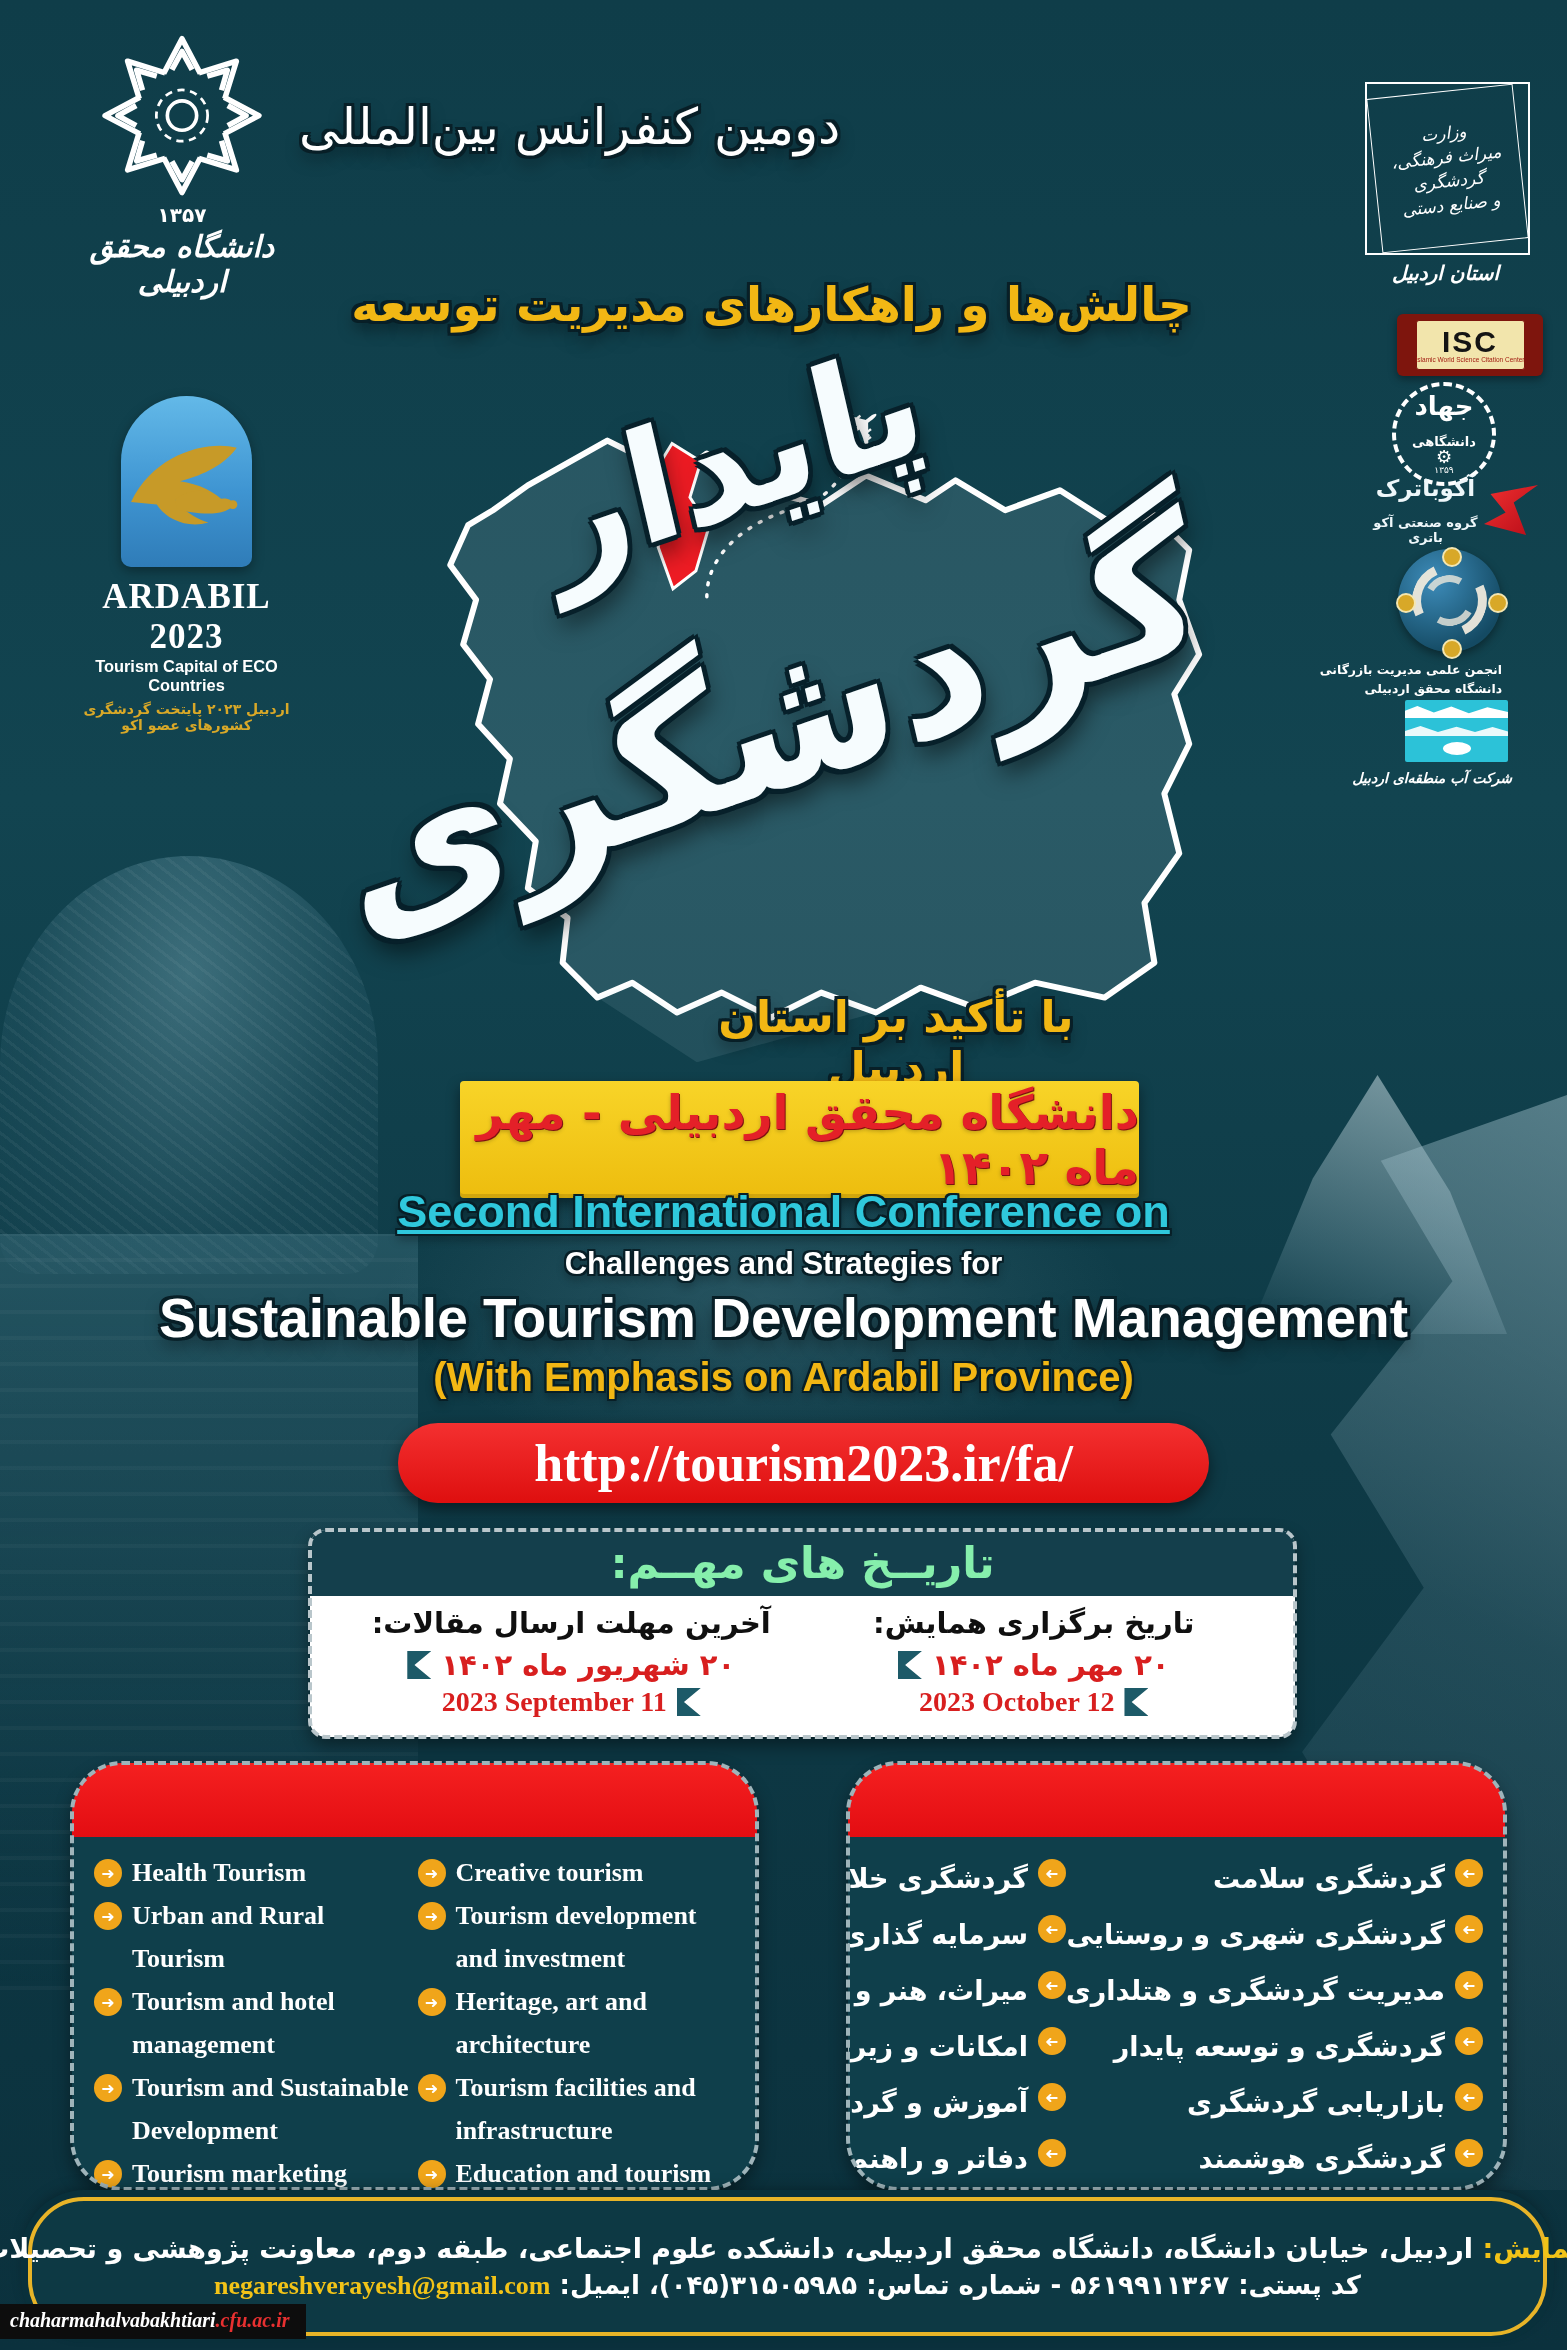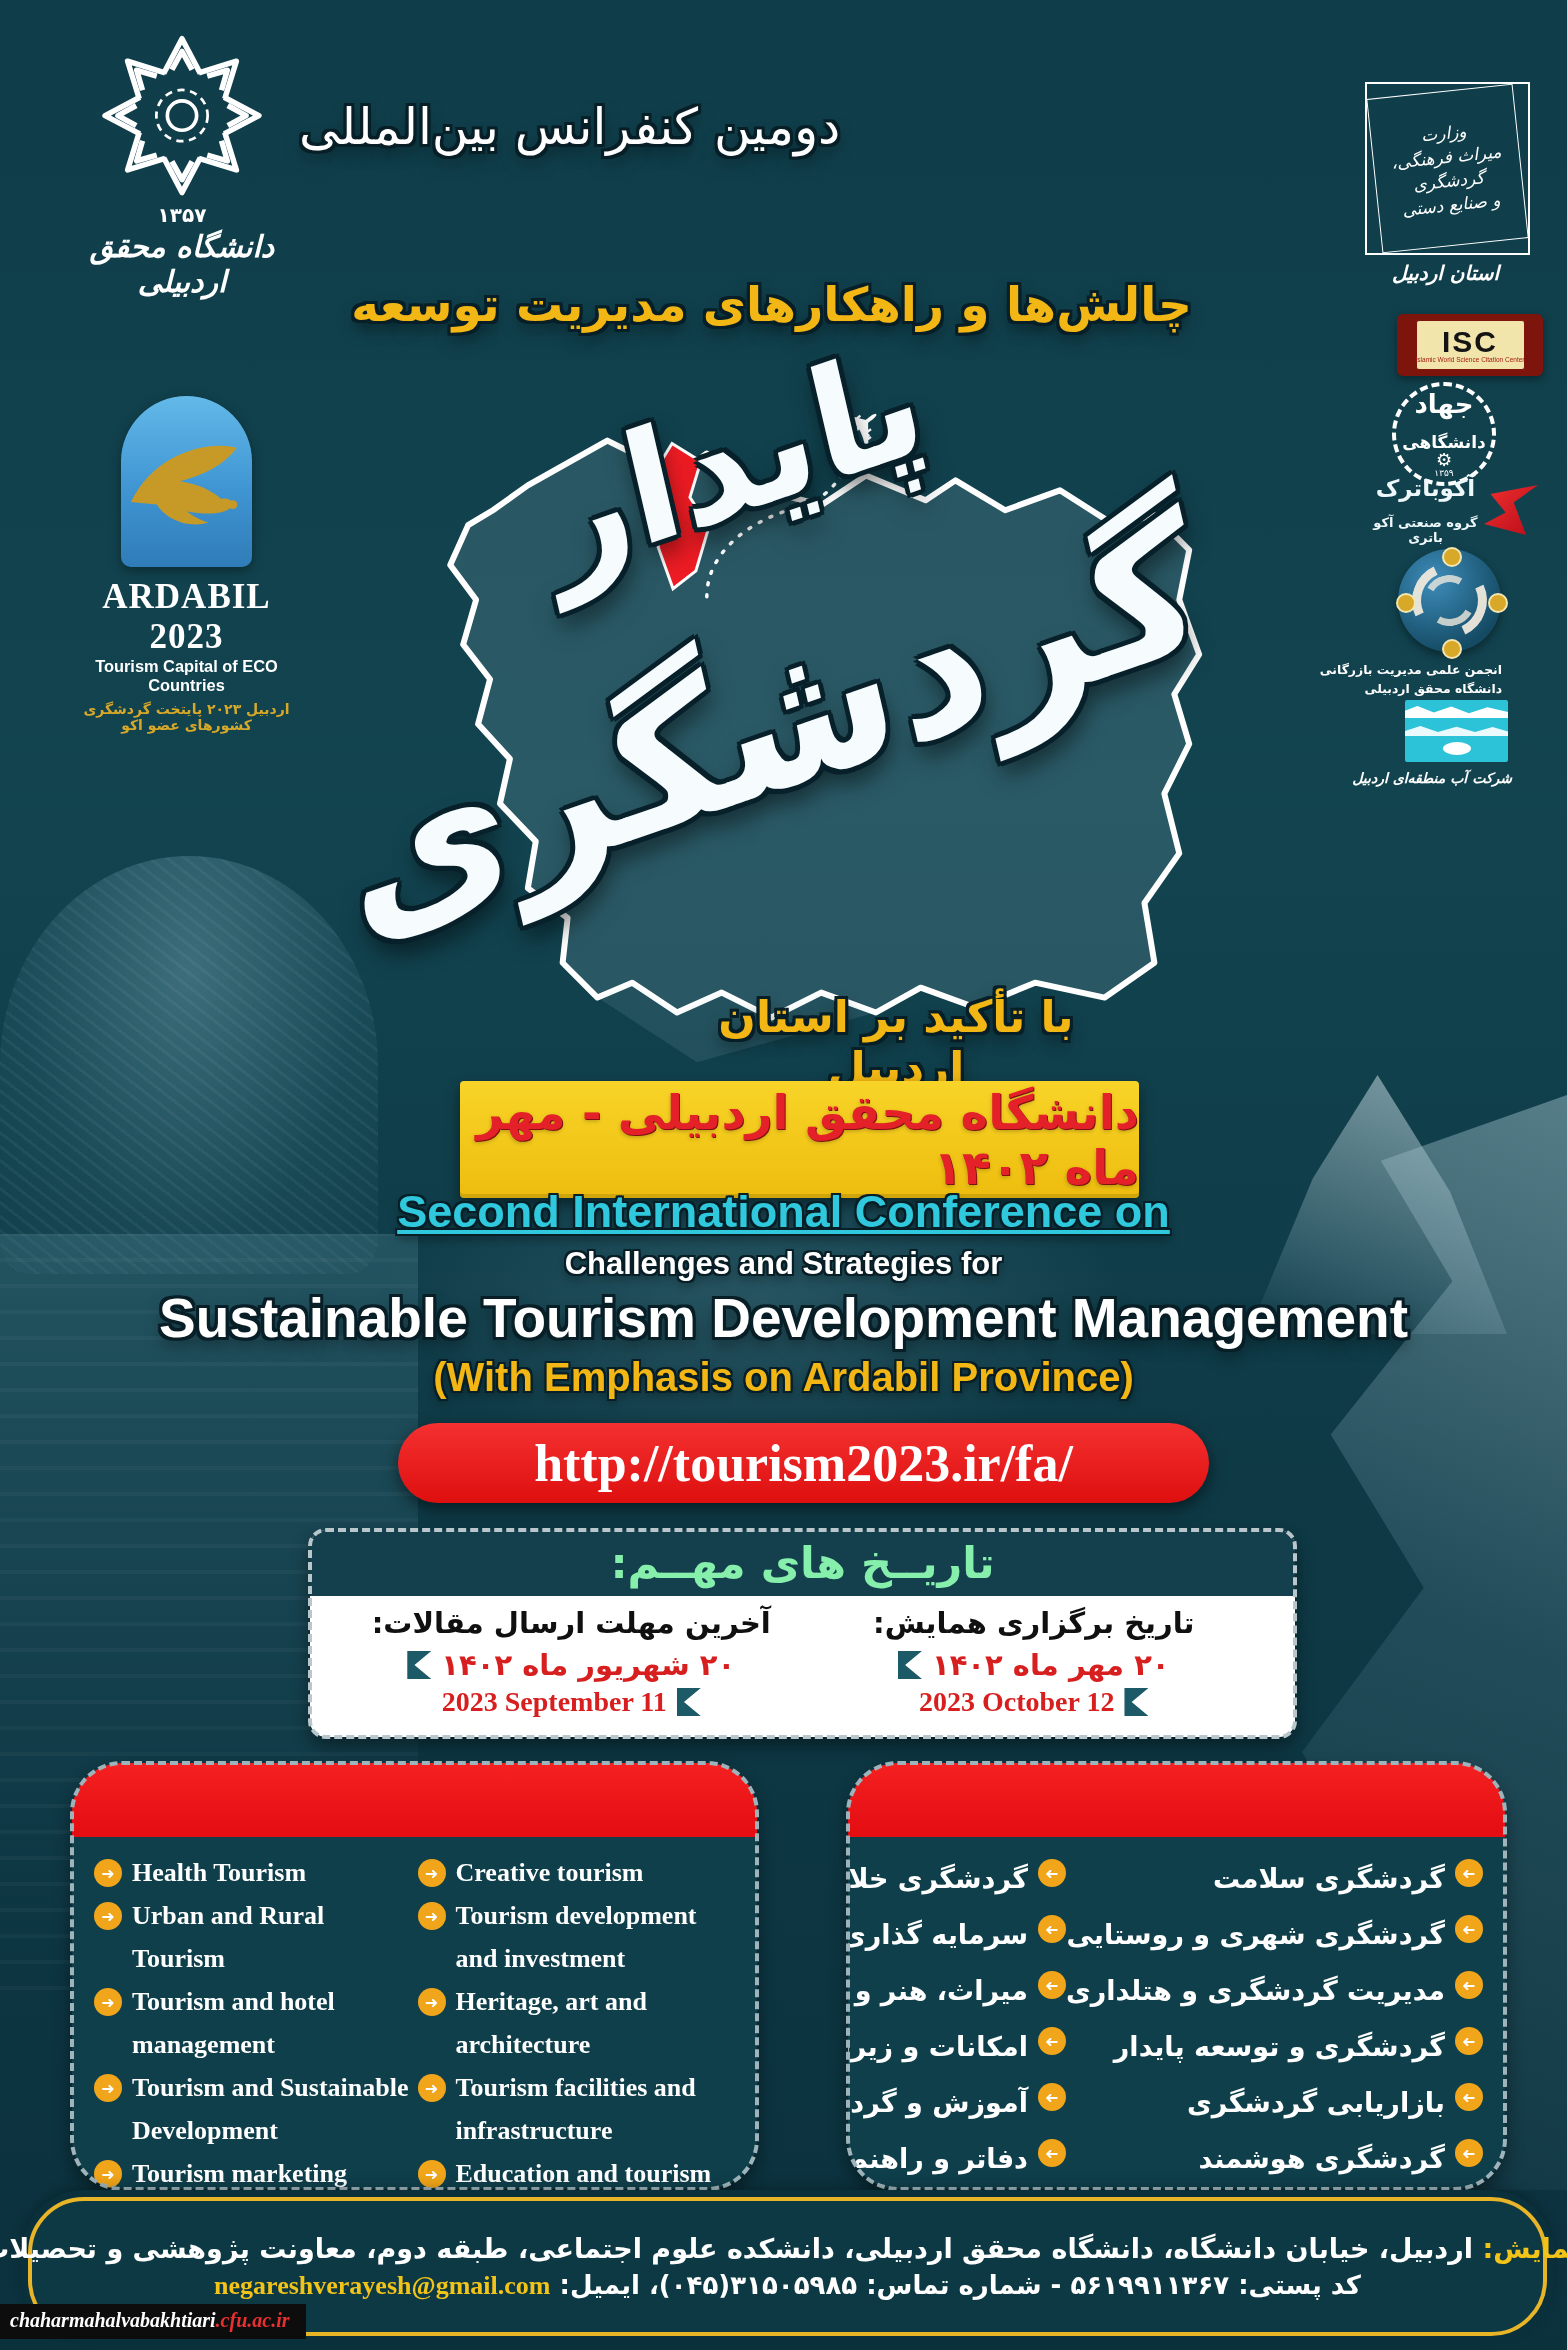--- a/index.html
+++ b/index.html
@@ -63,21 +63,21 @@
   .isc-badge{position:absolute;left:1397px;top:314px;width:146px;height:62px;background:#7e150d;
     border-radius:6px;display:flex;align-items:center;justify-content:center;box-shadow:0 3px 8px rgba(0,0,0,.4);}
   .isc-inner{background:#f2e5ac;border:1px solid #7e150d;border-radius:3px;width:107px;height:48px;
     display:flex;flex-direction:column;align-items:center;justify-content:center;}
   .isc-text{font-family:"Liberation Sans",sans-serif;font-weight:900;font-size:30px;line-height:28px;
     letter-spacing:2px;color:#141414;}
   .isc-cap{font-family:"Liberation Sans",sans-serif;font-size:6.5px;color:#a11a10;white-space:nowrap;}
   .jahad{position:absolute;left:1392px;top:382px;width:96px;height:96px;border-radius:50%;
     border:4px dashed #fff;color:#fff;display:flex;flex-direction:column;align-items:center;justify-content:center;}
   .jahad .l1{font-size:26px;font-weight:900;line-height:26px;}
-  .jahad .l2{font-size:17px;font-weight:700;margin-top:15px;}
+  .jahad .l2{font-size:13px;font-weight:700;margin-top:15px;}
   .jahad .gear{font-size:18px;line-height:16px;}
   .jahad .yr{font-size:9px;}
   .aku{position:absolute;left:1367px;top:476px;width:177px;height:68px;display:flex;align-items:center;z-index:3;}
   .aku-txt{width:117px;text-align:center;color:#eef7fa;}
   .aku-brand{font-size:23px;font-weight:900;line-height:24px;}
   .aku-cap{font-size:13px;font-weight:700;margin-top:15px;}
   .aku-arrow{width:54px;height:50px;background:linear-gradient(135deg,#f03030,#b80c18);
     clip-path:polygon(100% 0,55% 35%,78% 100%,0 78%,40% 55%,12% 18%);}
   .assoc{position:absolute;left:1397px;top:549px;width:105px;text-align:center;color:#fff;}
   .assoc-circle{width:103px;height:103px;border-radius:50%;margin:0 auto;position:relative;

